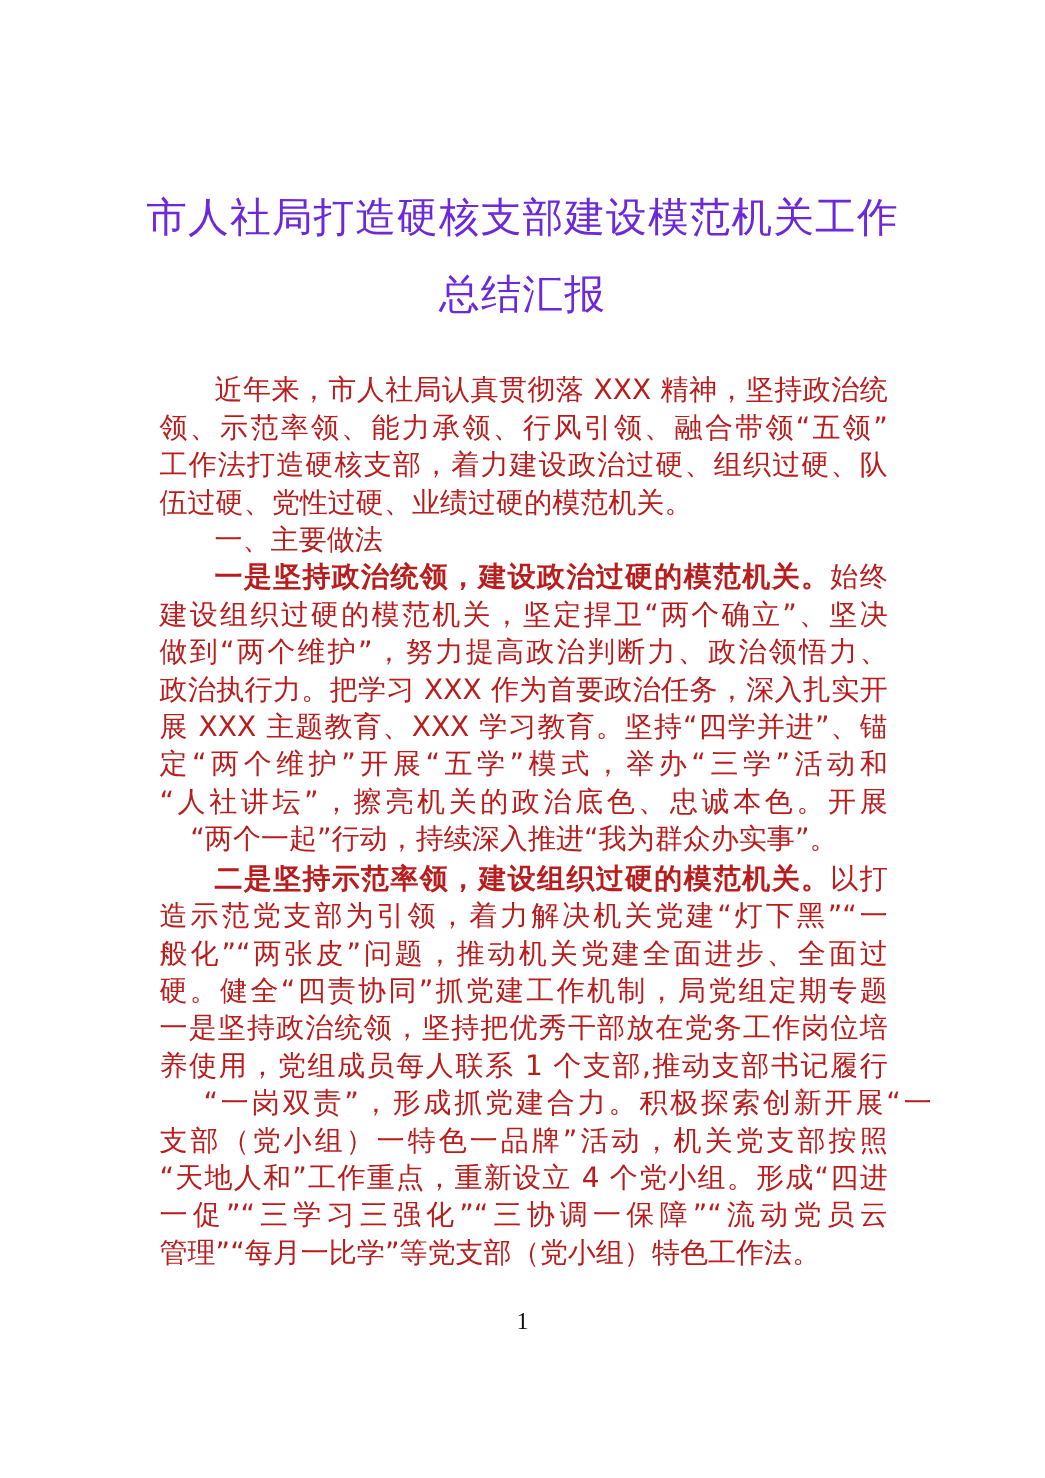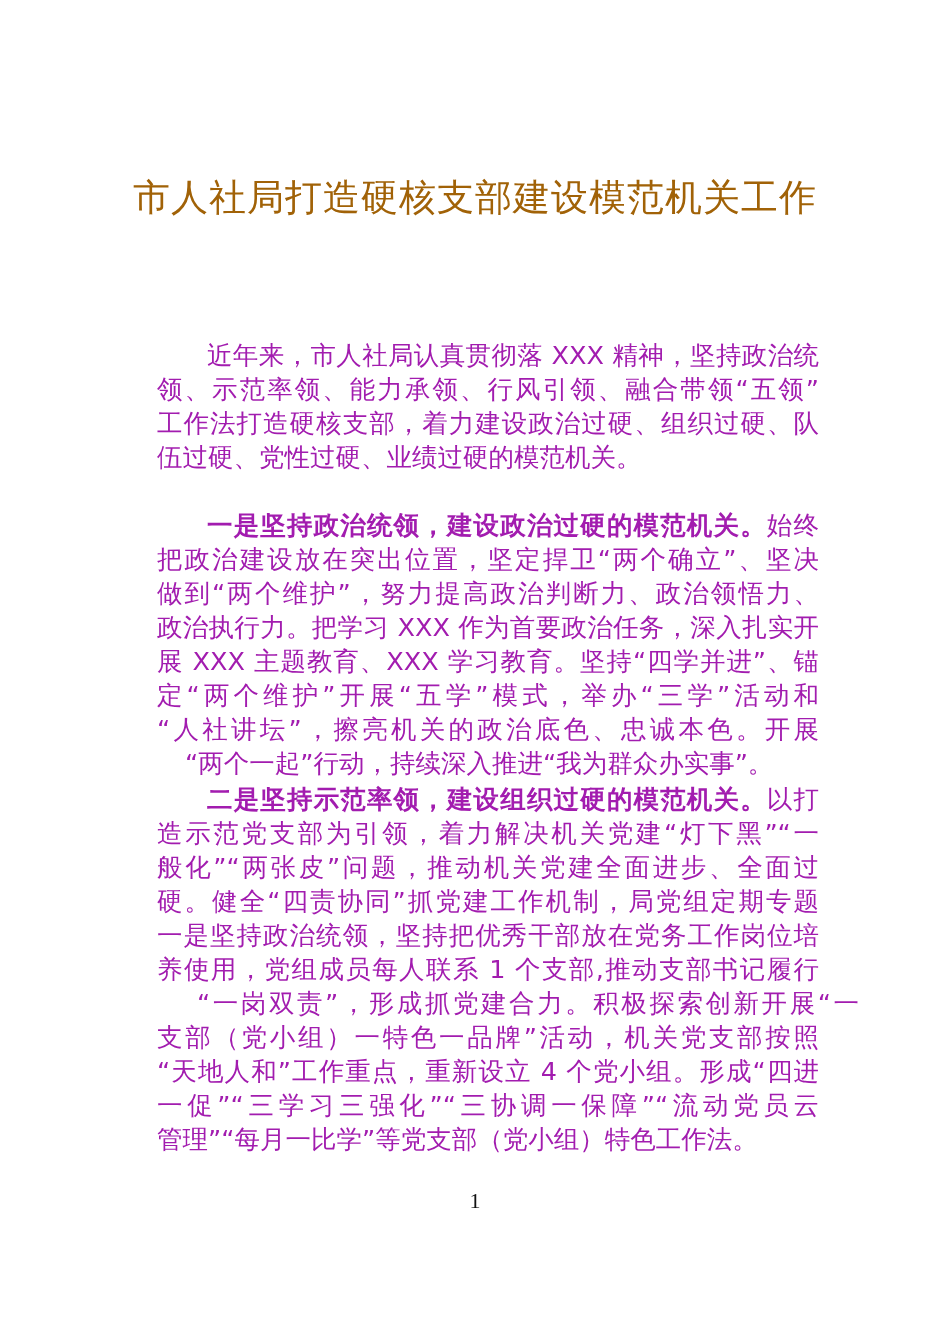--- a/index.html
+++ b/index.html
@@ -1,47 +1,49 @@
 <!DOCTYPE html>
 <html><head>
 <meta charset="utf-8">
 <style>
   html, body { margin: 0; padding: 0; background: #ffffff; }
   body { width: 950px; height: 1344px; position: relative; overflow: hidden;
          font-family: "DejaVu Sans", "Liberation Sans", sans-serif; color: #111; }
   .page { position: absolute; left: 0; top: 0; width: 950px; height: 1344px; background: #fff; }
   .title-line { position: absolute; left: 0; width: 950px; text-align: center;
-                font-size: 37px; letter-spacing: 1px; color: #a16207; white-space: nowrap; }
-  .body-line { position: absolute; left: 157px; width: 662px; font-size: 25.5px;
-               line-height: 34px; white-space: nowrap; color: #a21caf; text-align: justify;
+                font-size: 37px; letter-spacing: 1px; color: #6d28d9; white-space: nowrap; }
+  .body-line { position: absolute; left: 145px; width: 662px; font-size: 25.5px;
+               line-height: 34px; white-space: nowrap; color: #b91c1c; text-align: justify;
                text-align-last: justify; }
   .body-line.last { text-align-last: left; }
   .indent { padding-left: 50px; width: 612px; }
   .bold { font-weight: bold; }
   .page-number { position: absolute; top: 1188px; left: 0; width: 950px; text-align: center;
                  font-family: "Liberation Serif", serif; font-size: 22px; }
 </style>
 </head>
 <body>
 
 <div class="page">
 
   <div class="title-line" style="top:173px;">市人社局打造硬核支部建设模范机关工作</div>
+  <div class="title-line" style="top:243px;">总结汇报</div>
 
   <div>
     <div class="body-line indent" style="top:338px;">近年来，市人社局认真贯彻落 XXX 精神，坚持政治统</div>
     <div class="body-line" style="top:372px;">领、示范率领、能力承领、行风引领、融合带领“五领”</div>
     <div class="body-line" style="top:406px;">工作法打造硬核支部，着力建设政治过硬、组织过硬、队</div>
     <div class="body-line last" style="top:440px;">伍过硬、党性过硬、业绩过硬的模范机关。</div>
   </div>
 
+  <div class="body-line indent last" style="top:474px;">一、主要做法</div>
 
   <div>
     <div class="body-line indent" style="top:508px;"><span class="bold">一是坚持政治统领，建设政治过硬的模范机关。</span><span>始终</span></div>
-    <div class="body-line" style="top:542px;">把政治建设放在突出位置，坚定捍卫“两个确立”、坚决</div>
+    <div class="body-line" style="top:542px;">建设组织过硬的模范机关，坚定捍卫“两个确立”、坚决</div>
     <div class="body-line" style="top:576px;">做到“两个维护”，努力提高政治判断力、政治领悟力、</div>
     <div class="body-line" style="top:610px;">政治执行力。把学习 XXX 作为首要政治任务，深入扎实开</div>
     <div class="body-line" style="top:644px;">展 XXX 主题教育、XXX 学习教育。坚持“四学并进”、锚</div>
     <div class="body-line" style="top:678px;">定“两个维护”开展“五学”模式，举办“三学”活动和</div>
     <div class="body-line" style="top:712px;">“人社讲坛”，擦亮机关的政治底色、忠诚本色。开展</div>
     <div class="body-line last" style="top:746px;margin-left:28px;">“两个一起”行动，持续深入推进“我为群众办实事”。</div>
   </div>
 
   <div>
     <div class="body-line indent" style="top:782px;"><span class="bold">二是坚持示范率领，建设组织过硬的模范机关。</span><span>以打</span></div>

